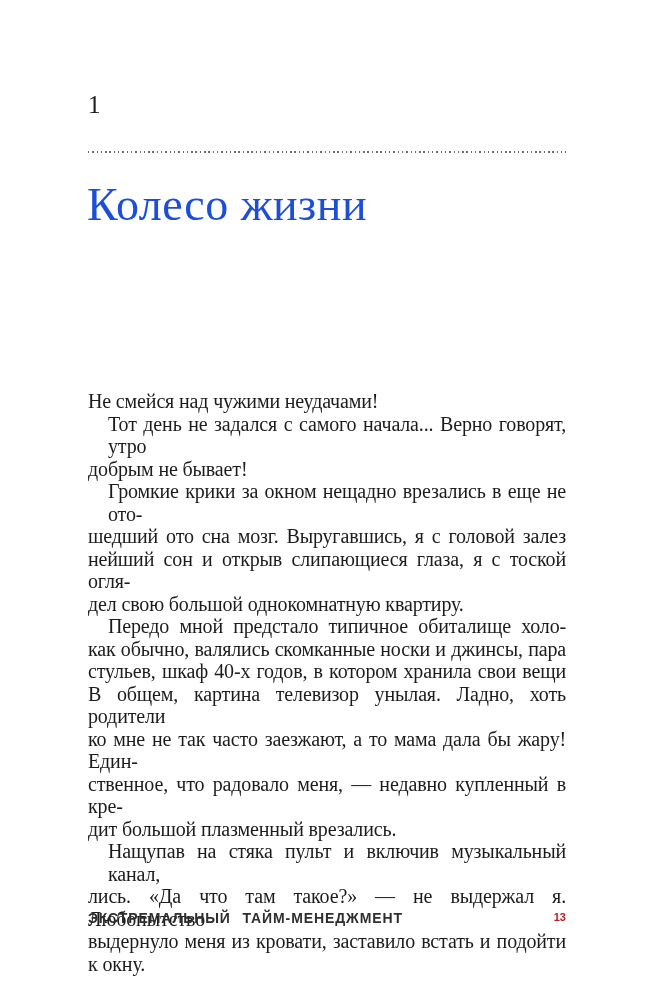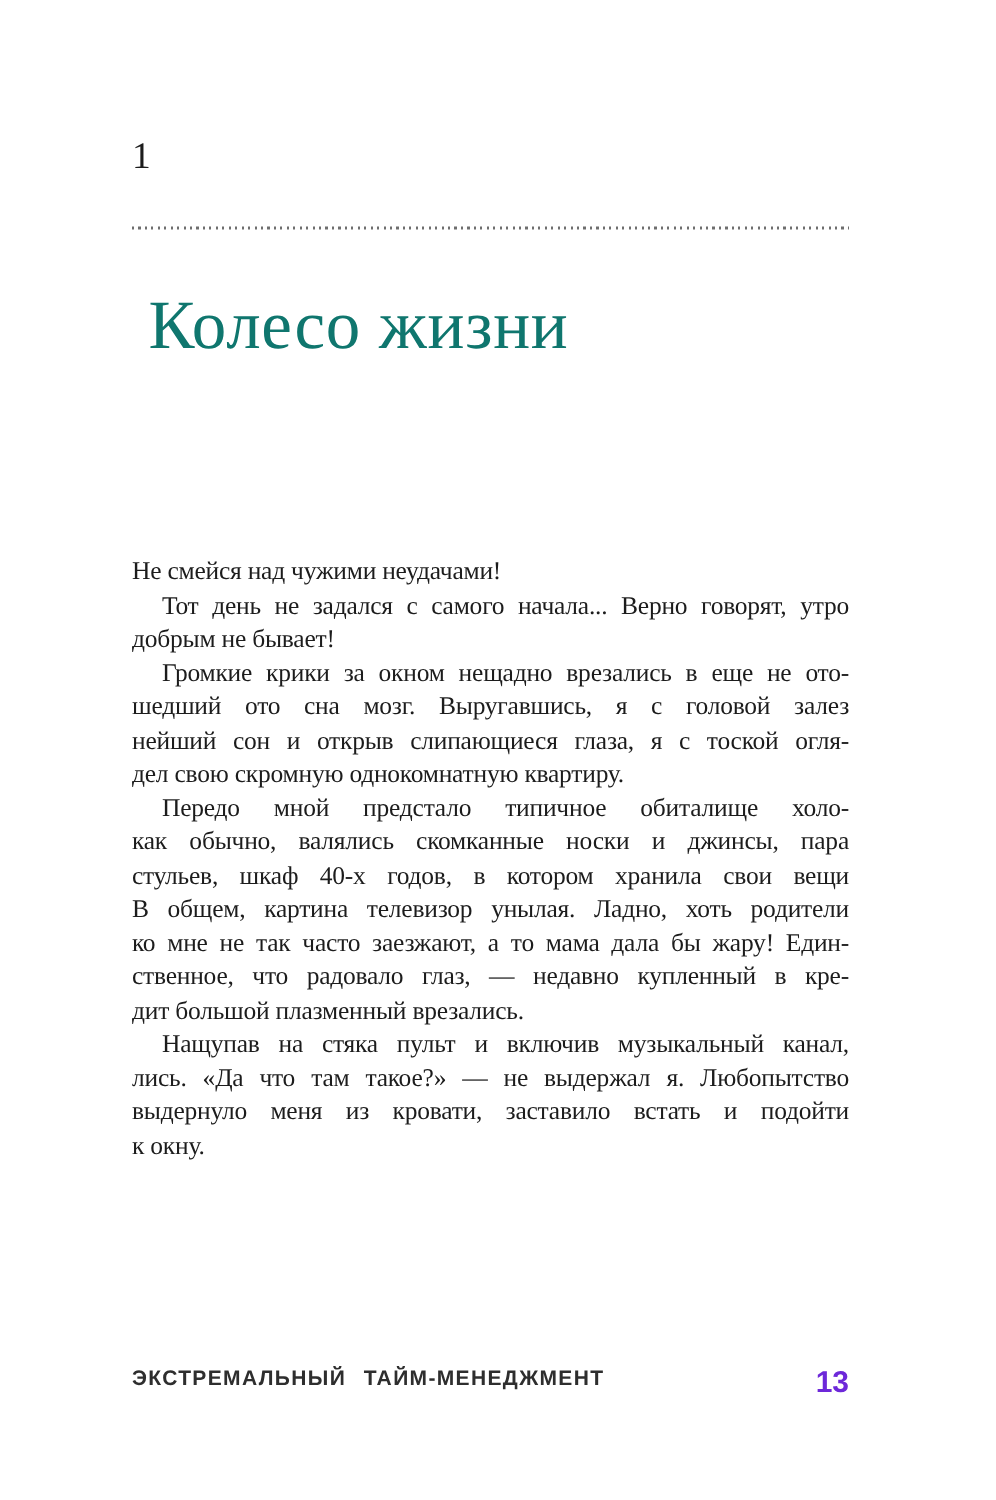--- a/index.html
+++ b/index.html
@@ -14,28 +14,28 @@
   }
   .chapter-number{
     position:absolute;left:88px;top:92px;
     font-size:25px;line-height:1;color:#1c1c1c;
   }
   .dotted-rule{
     position:absolute;left:88px;top:151px;width:478px;height:2px;
     background-image:repeating-linear-gradient(to right,#6e6e6e 0 1.4px,transparent 1.4px 4.3px);
   }
   .chapter-title{
-    position:absolute;left:87px;top:182px;margin:12px;
+    position:absolute;left:87px;top:182px;margin:0;
     font-size:46px;line-height:1;font-weight:normal;
-    letter-spacing:0.5px;color:#0f766e;
+    letter-spacing:0.5px;color:#1d4ed8;
     white-space:nowrap;
   }
   .body-text{
-    position:absolute;left:88px;top:370px;width:478px;
-    font-size:17px;line-height:22.5px;
+    position:absolute;left:88px;top:390px;width:478px;
+    font-size:20px;line-height:22.5px;
     letter-spacing:-0.15px;
   }
   .body-text .line{
     text-align:justify;
     text-align-last:justify;
     white-space:normal;
   }
   .body-text .line.last{
     text-align:left;
     text-align-last:left;
@@ -48,49 +48,49 @@
     font-family:"Liberation Sans","DejaVu Sans",sans-serif;
   }
   .footer-book-title{
     position:absolute;left:0;top:0;
     font-size:14px;font-weight:bold;
     letter-spacing:0.9px;word-spacing:7px;
     color:#2e2e2e;
   }
   .page-number{
     position:absolute;right:0;top:1px;
-    font-size:20px;font-weight:bold;
-    color:#6d28d9;
+    font-size:11px;font-weight:bold;
+    color:#b91c1c;
   }
 </style>
 </head>
 <body>
 
 <div class="page">
 
   <div class="chapter-number">1</div>
 
   <div class="dotted-rule"></div>
 
   <h1 class="chapter-title">Колесо жизни</h1>
 
   <main class="body-text">
       <div class="line last">Не смейся над чужими неудачами!</div>
       <div class="line indent">Тот день не задался с самого начала... Верно говорят, утро</div>
       <div class="line last">добрым не бывает!</div>
       <div class="line indent">Громкие крики за окном нещадно врезались в еще не ото-</div>
       <div class="line">шедший ото сна мозг. Выругавшись, я с головой залез</div>
       <div class="line">нейший сон и открыв слипающиеся глаза, я с тоской огля-</div>
-      <div class="line last">дел свою скромную однокомнатную квартиру.</div>
+      <div class="line last">дел свою большой однокомнатную квартиру.</div>
       <div class="line indent">Передо мной предстало типичное обиталище холо-</div>
       <div class="line">как обычно, валялись скомканные носки и джинсы, пара</div>
       <div class="line">стульев, шкаф 40-х годов, в котором хранила свои вещи</div>
       <div class="line">В общем, картина телевизор унылая. Ладно, хоть родители</div>
       <div class="line">ко мне не так часто заезжают, а то мама дала бы жару! Един-</div>
-      <div class="line">ственное, что радовало глаз, — недавно купленный в кре-</div>
+      <div class="line">ственное, что радовало меня, — недавно купленный в кре-</div>
       <div class="line last">дит большой плазменный врезались.</div>
       <div class="line indent">Нащупав на стяка пульт и включив музыкальный канал,</div>
       <div class="line">лись. «Да что там такое?» — не выдержал я. Любопытство</div>
       <div class="line">выдернуло меня из кровати, заставило встать и подойти</div>
       <div class="line last">к окну.</div>
     </main>
 
   <footer class="running-footer">
     <span class="footer-book-title">ЭКСТРЕМАЛЬНЫЙ ТАЙМ-МЕНЕДЖМЕНТ</span>
     <span class="page-number">13</span>

